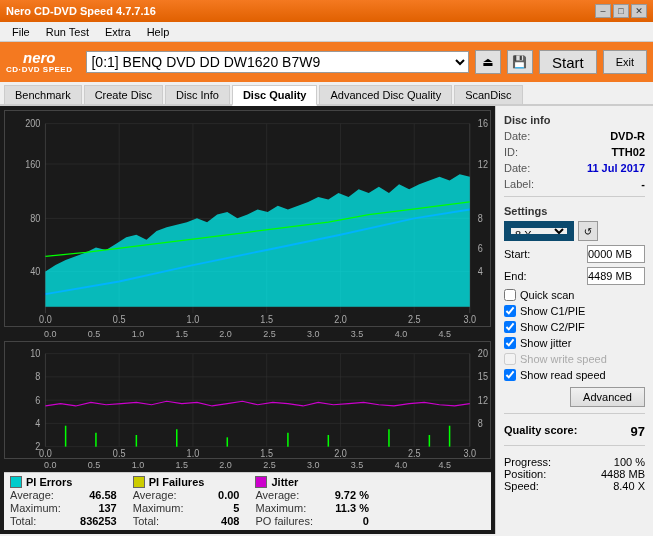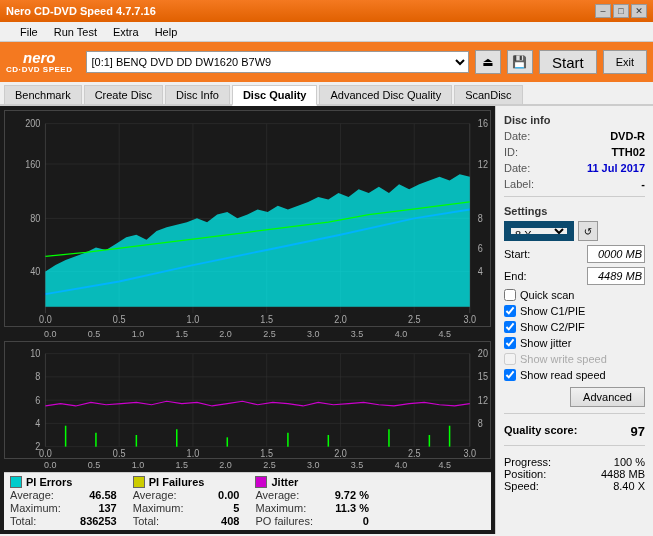--- a/index.html
+++ b/index.html
@@ -42,21 +42,21 @@
       cursor: pointer;
       color: #333;
     }
 
     
     .menu-bar {
       background: #f0f0f0;
       border-bottom: 1px solid #ccc;
       display: flex;
       gap: 0;
-      padding: 2px 12px;
+      padding: 2px 4px;
       height: 20px;
       align-items: center;
     }
     .menu-item {
       padding: 1px 8px;
       cursor: pointer;
       font-size: 11px;
     }
 
     
@@ -83,21 +83,21 @@
     }
     .logo-sub {
       font-size: 8px;
       color: #fff;
       font-weight: bold;
       letter-spacing: 0.5px;
     }
     .drive-select {
       flex: 1;
       height: 22px;
-      font-size: 11px;
+      font-size: 14px;
       border: 1px solid #999;
       background: white;
     }
     .toolbar-icon-btn {
       width: 26px;
       height: 24px;
       background: #e0e0e0;
       border: 1px solid #999;
       display: flex;
       align-items: center;
@@ -207,23 +207,21 @@
       height: 20px;
       font-size: 11px;
       border: 7px solid #0c4a6e;
     }
 
     .mb-input {
       width: 58px;
       height: 18px;
       font-size: 11px;
       border: 1px solid #999;
-      text-align: right;
       padding-right: 2px;
-      font-style: italic;
     }
 
     .mb-row {
       display: flex;
       align-items: center;
       justify-content: space-between;
       font-size: 11px;
     }
 
     .checkbox-row {

